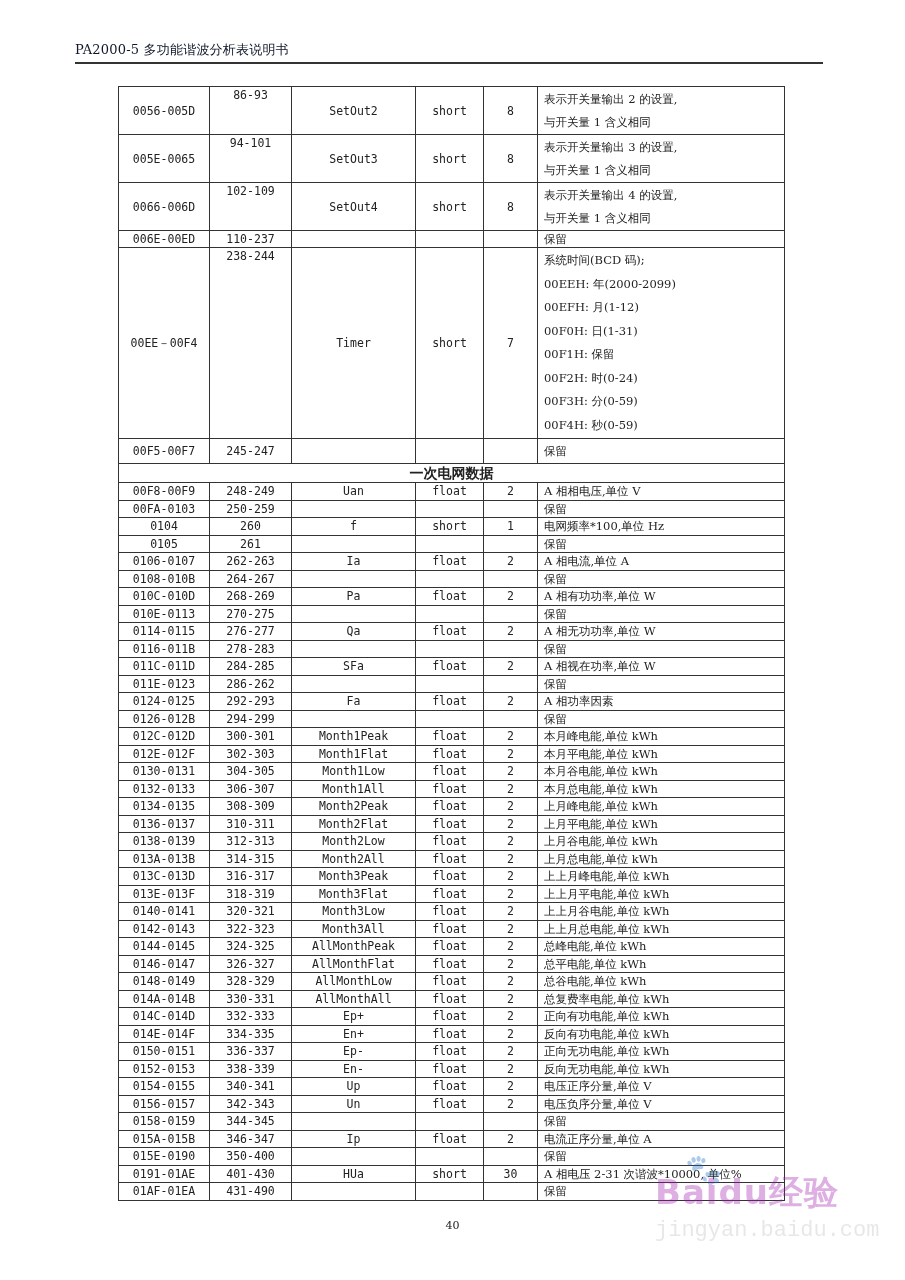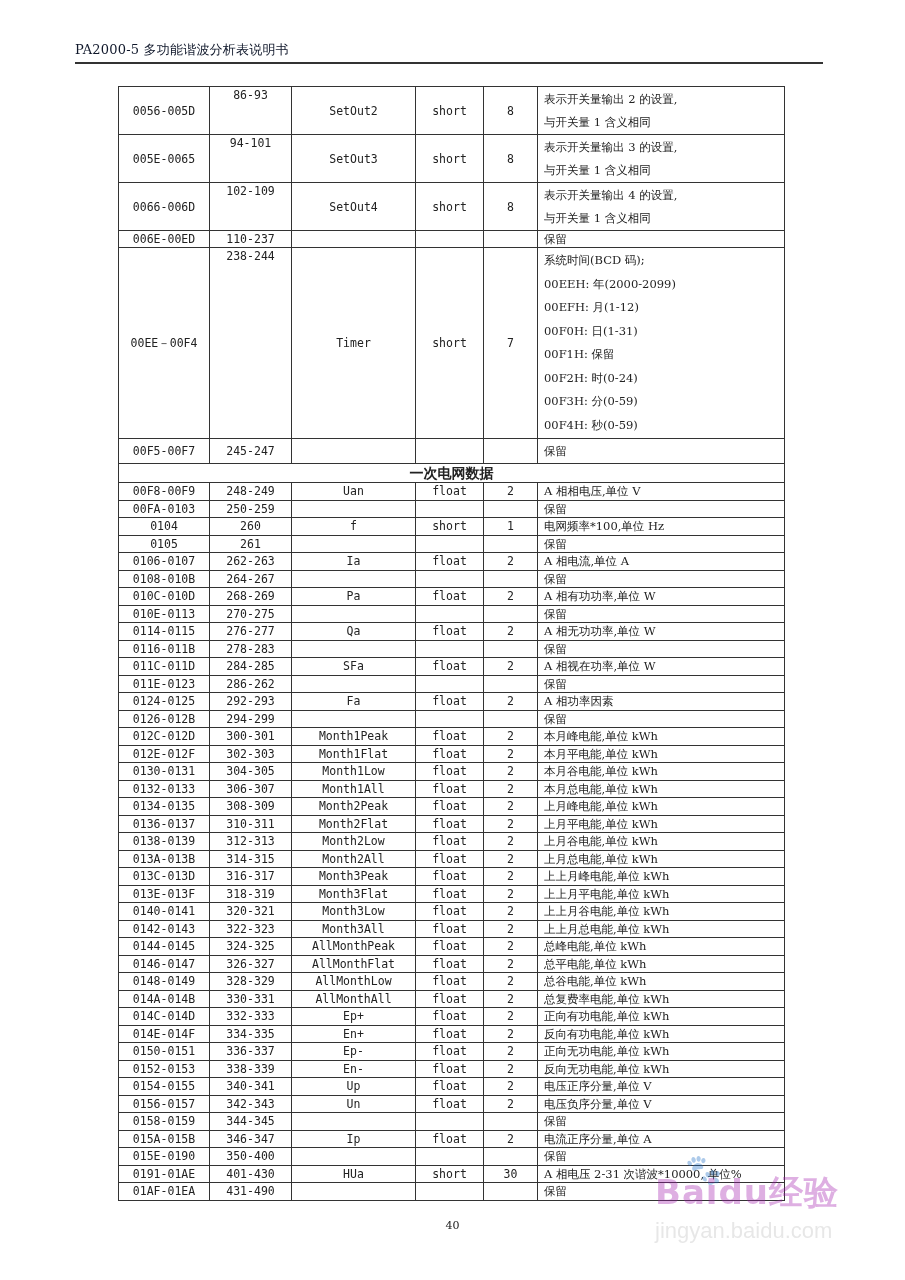--- a/index.html
+++ b/index.html
@@ -10,21 +10,21 @@
   table.reg { position:absolute; left:118px; top:86px; border-collapse:collapse; table-layout:fixed;
               width:666px; font-size:11.5px; font-family:"DejaVu Sans Mono","Liberation Mono",monospace; }
   table.reg td { border:1px solid #333; padding:0; text-align:center; vertical-align:middle; line-height:16px; overflow:hidden; white-space:nowrap; }
   table.reg td.desc { text-align:left; padding-left:6px; font-family:"DejaVu Serif","Liberation Serif",serif; font-size:11.5px;margin-top:24px; }
   table.reg td.range-top { vertical-align:top;margin-top:48px; }
   table.reg tr.r { height:17.5px; }
   table.reg tr.section td { font-family:"DejaVu Sans","Liberation Sans",sans-serif; font-size:14px; font-weight:bold; height:18px; line-height:18px; }
   .page-number { position:absolute; left:0; width:905px; top:1219px; text-align:center; font-size:11px; }
   .watermark { position:absolute; left:615px; top:1160px; width:240px; height:100px; opacity:0.35; pointer-events:none; }
   .wm-logo { position:absolute; left:40px; top:10px; font-family:"DejaVu Sans","Liberation Sans",sans-serif; font-weight:bold; font-size:34px; color:#a21caf; letter-spacing:1px; }
-  .wm-url { position:absolute; left:40px; top:58px; font-family:Liberation Sans, sans-serif; font-size:22px; color:#bbb;text-align:right; }
+  .wm-url { position:absolute; left:40px; top:58px; font-family:Liberation Mono, monospace; font-size:22px; color:#bbb;text-align:right; }
   .wm-paw { position:absolute; left:70px; top:-8px; font-size:30px; color:#ccc; }
 </style>
 </head>
 <body>
 
 <div class="page-header">PA2000-5 多功能谐波分析表说明书</div>
 <div class="header-rule"></div>
 
 <table class="reg">
   <colgroup>

